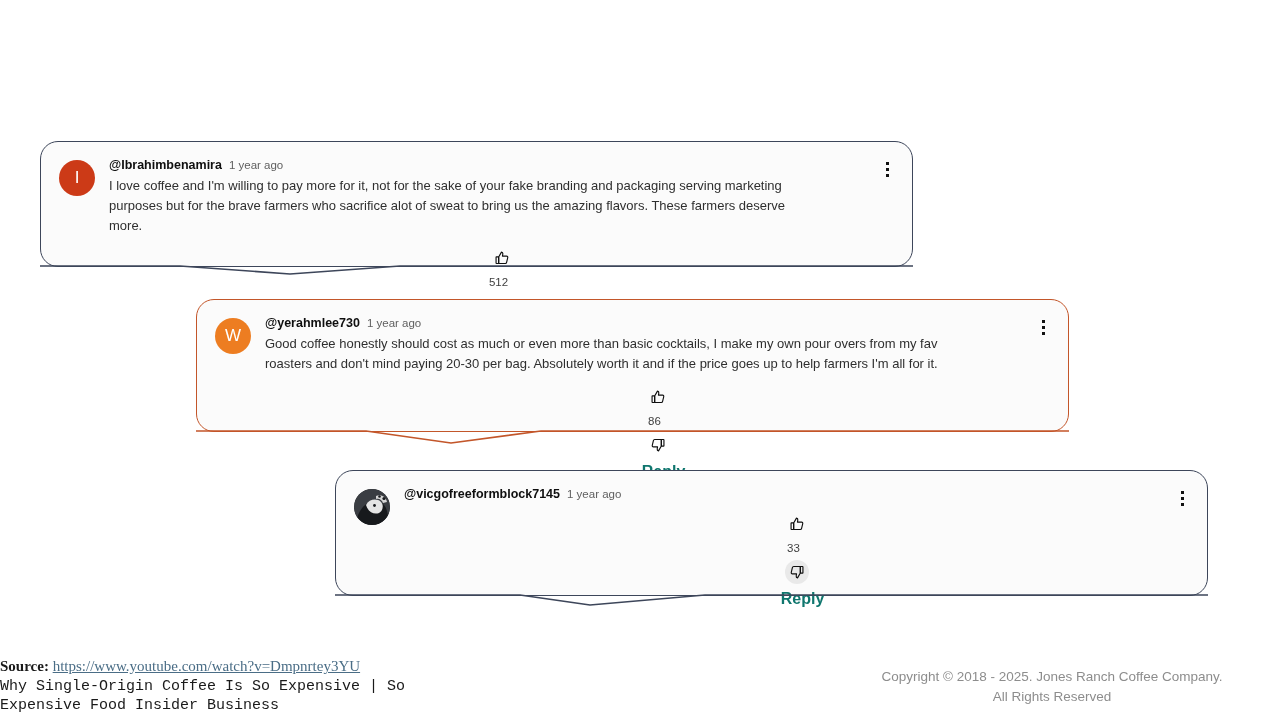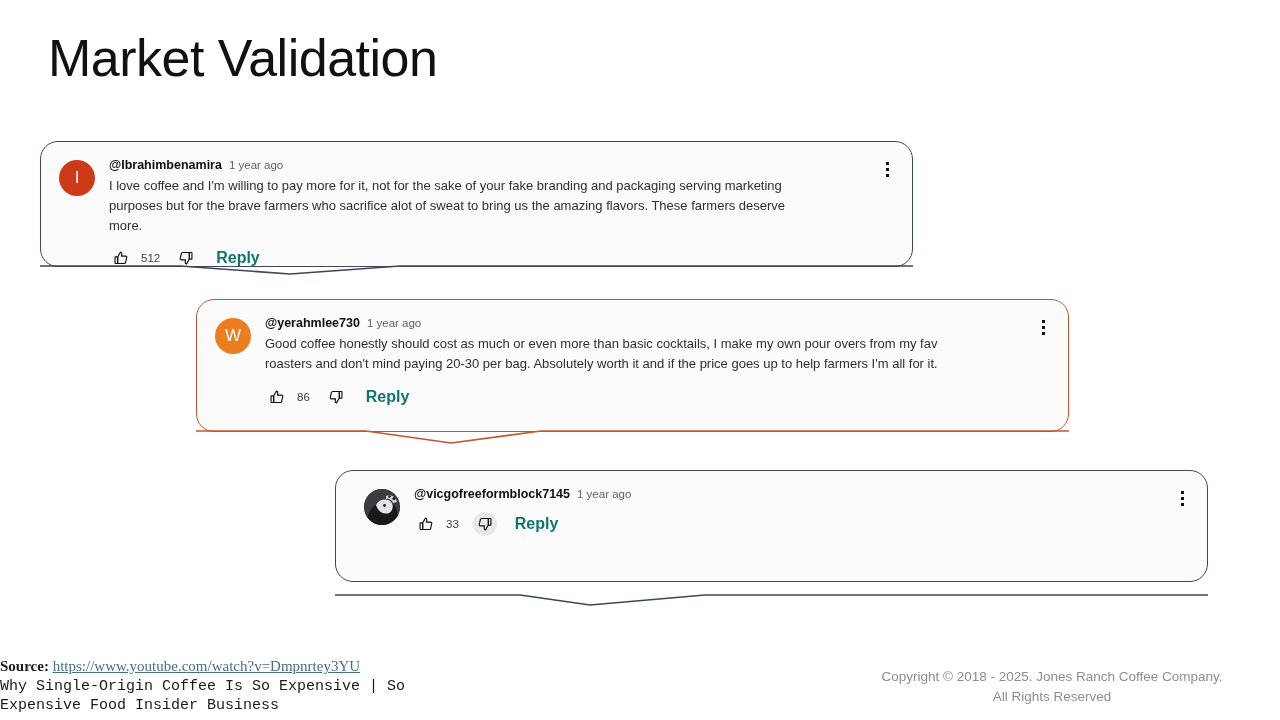--- a/index.html
+++ b/index.html
@@ -111,20 +111,21 @@
     color: #2f2f2f;
     max-width: 710px;
   }
 
   
   .actions {
     display: flex;
     align-items: center;
     gap: 6px;
     margin-top: 11px;
+    flex-direction: column;
   }
   .act-btn {
     display: flex;
     align-items: center;
     justify-content: center;
     width: 24px;
     height: 24px;
     border-radius: 50%;
     background: transparent;
   }
@@ -159,21 +160,21 @@
   .kebab i {
     display: block;
     width: 3px;
     height: 3px;
     background: #111111;
   }
 
   
   #card1 { left: 40px;  top: 141px; width: 873px; height: 126px; }
   #card2 { left: 196px; top: 299px; width: 873px; height: 133px; }
-  #card3 { left: 335px; top: 470px; width: 873px; height: 112px; padding-left: 10px; }
+  #card3 { left: 335px; top: 470px; width: 873px; height: 126px; }
 
   #tail1 { left: 40px;  top: 265px; width: 873px; height: 24px; }
   #tail2 { left: 196px; top: 430px; width: 873px; height: 24px; }
   #tail3 { left: 335px; top: 594px; width: 873px; height: 24px; }
 
   #card2 .text  { max-width: 700px; }
   #card3 .text  { max-width: 715px; }
 
   
   .source {
@@ -202,21 +203,20 @@
     font-size: 13.5px;
     line-height: 1.5;
     color: #8d8d8d;
   }
 </style>
 </head>
 <body>
 
 <div class="slide">
 
-  <h1 class="page-title">Market Validation</h1>
 
   <div class="card" id="card1">
     <div class="card-inner">
       <div class="avatar" style="background: rgb(204, 58, 23);">
         <span>I</span>
       </div>
       <div class="body">
         <div class="meta">
           <span class="handle">@Ibrahimbenamira</span>
           <span class="when">1 year ago</span>

